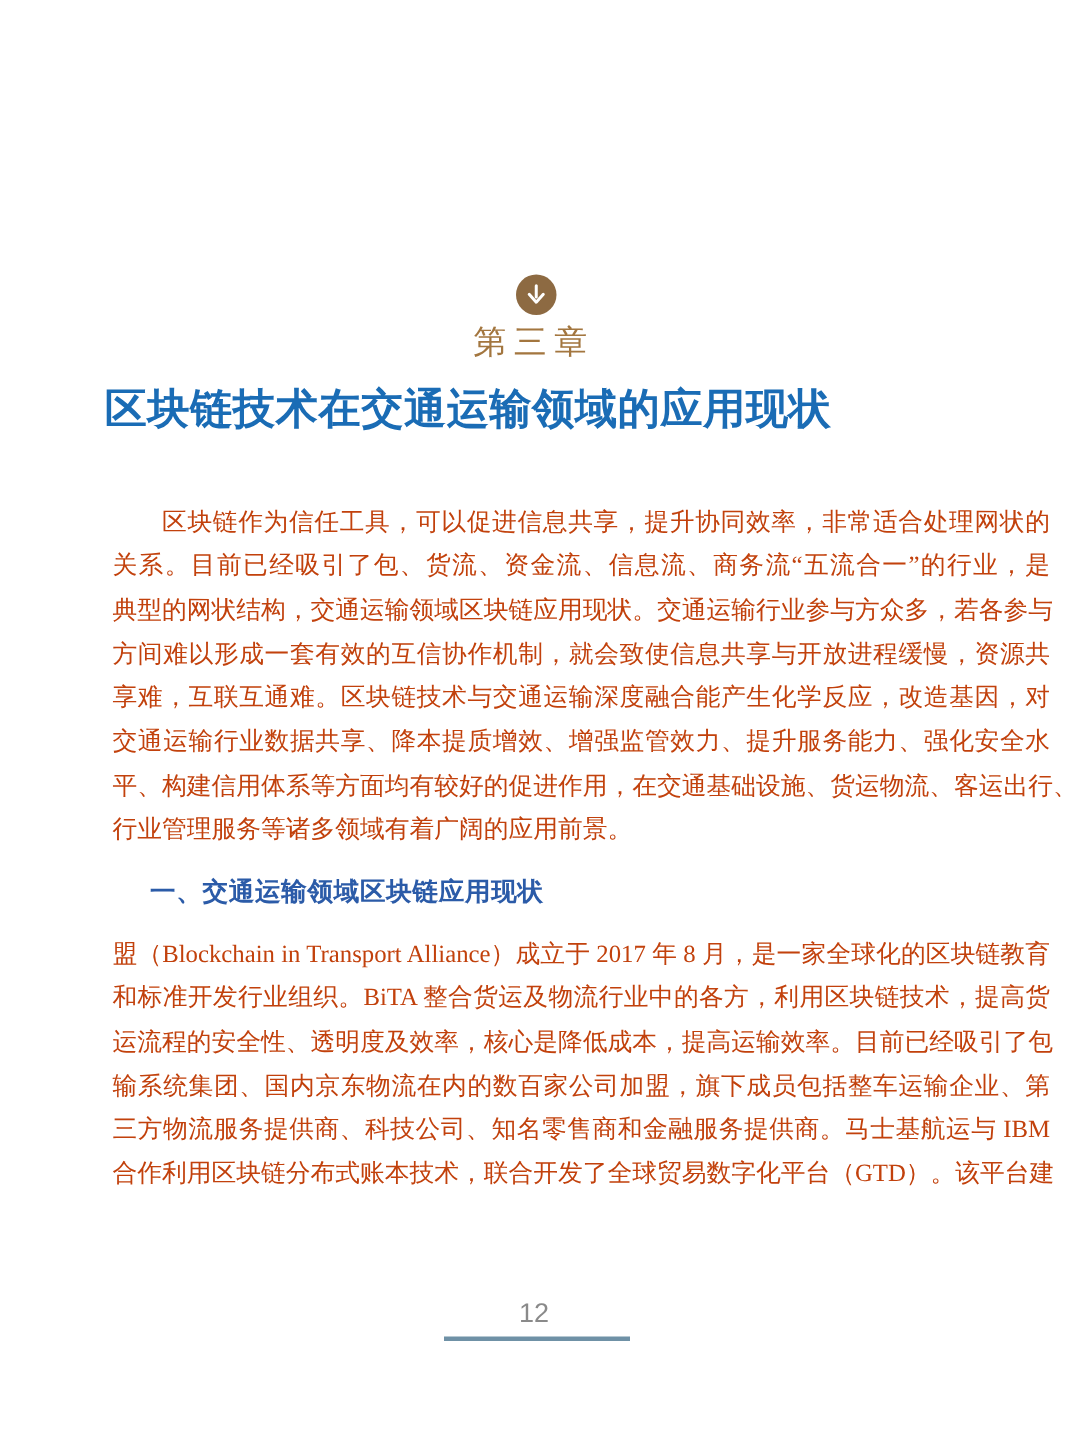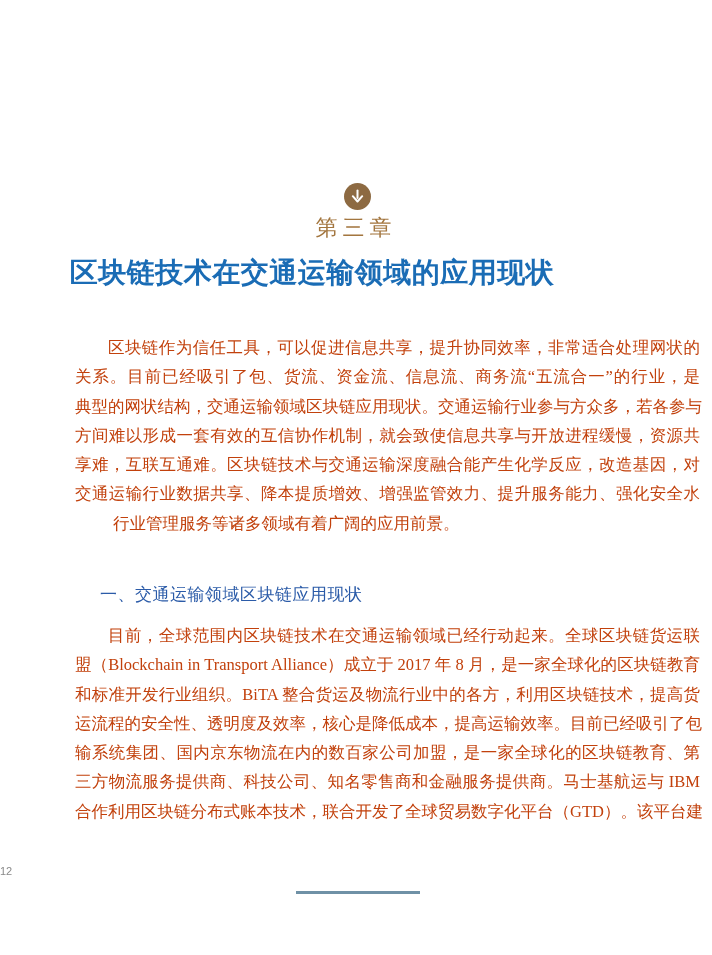--- a/index.html
+++ b/index.html
@@ -73,43 +73,43 @@
   .para-2 { top: 621px; }
   .bodyline {
     text-align: justify;
     text-align-last: justify;
     white-space: nowrap;
   }
   .bodyline.indent { text-indent: 33px; }
   .bodyline.short {
     text-align-last: left;
     white-space: normal;
-    margin-left: 38px;
   }
 
   
   .section-heading {
     position: absolute;
     top: 583px;
     left: 100px;
     font-family: "Liberation Sans", "DejaVu Sans", sans-serif;
     font-size: 17px;
-    font-weight: 400;
+    font-weight: 700;
     color: #2b5ba8;
     letter-spacing: 0.5px;
   }
 
   
   .footer-page-number {
     position: absolute;
     top: 865px;
     left: 0;
     width: 712px;
+    text-align: center;
     font-family: "Liberation Sans", "DejaVu Sans", sans-serif;
-    font-size: 11px;
+    font-size: 18px;
     color: #8a8a8a;
   }
   .footer-rule {
     position: absolute;
     top: 891px;
     left: 296px;
     width: 124px;
     height: 3px;
     background: #6f91a6;
   }
@@ -130,31 +130,31 @@
 
   <h1 class="page-title" style="margin:0;">区块链技术在交通运输领域的应用现状</h1>
 
   <div class="para para-1">
     <div class="bodyline indent">区块链作为信任工具，可以促进信息共享，提升协同效率，非常适合处理网状的</div>
     <div class="bodyline">关系。目前已经吸引了包、货流、资金流、信息流、商务流“五流合一”的行业，是</div>
     <div class="bodyline">典型的网状结构，交通运输领域区块链应用现状。交通运输行业参与方众多，若各参与</div>
     <div class="bodyline">方间难以形成一套有效的互信协作机制，就会致使信息共享与开放进程缓慢，资源共</div>
     <div class="bodyline">享难，互联互通难。区块链技术与交通运输深度融合能产生化学反应，改造基因，对</div>
     <div class="bodyline">交通运输行业数据共享、降本提质增效、增强监管效力、提升服务能力、强化安全水</div>
+    <div class="bodyline">平、构建信用体系等方面均有较好的促进作用，在交通基础设施、货运物流、客运出行、</div>
     <div class="bodyline short">行业管理服务等诸多领域有着广阔的应用前景。</div>
   </div>
 
   <div class="section-heading">一、交通运输领域区块链应用现状</div>
 
   <div class="para para-2">
-    <div class="bodyline indent">目前，全球范围内区块链技术在交通运输领域已经行动起来。全球区块链货运联</div>
     <div class="bodyline">盟（Blockchain in Transport Alliance）成立于 2017 年 8 月，是一家全球化的区块链教育</div>
     <div class="bodyline">和标准开发行业组织。BiTA 整合货运及物流行业中的各方，利用区块链技术，提高货</div>
     <div class="bodyline">运流程的安全性、透明度及效率，核心是降低成本，提高运输效率。目前已经吸引了包</div>
-    <div class="bodyline">输系统集团、国内京东物流在内的数百家公司加盟，是一家全球化的区块链教育、第</div>
+    <div class="bodyline">输系统集团、国内京东物流在内的数百家公司加盟，旗下成员包括整车运输企业、第</div>
     <div class="bodyline">三方物流服务提供商、科技公司、知名零售商和金融服务提供商。马士基航运与 IBM</div>
     <div class="bodyline">合作利用区块链分布式账本技术，联合开发了全球贸易数字化平台（GTD）。该平台建</div>
   </div>
 
   <div class="footer-page-number">12</div>
   <div class="footer-rule"></div>
 
 </div>
 
 </body></html>

